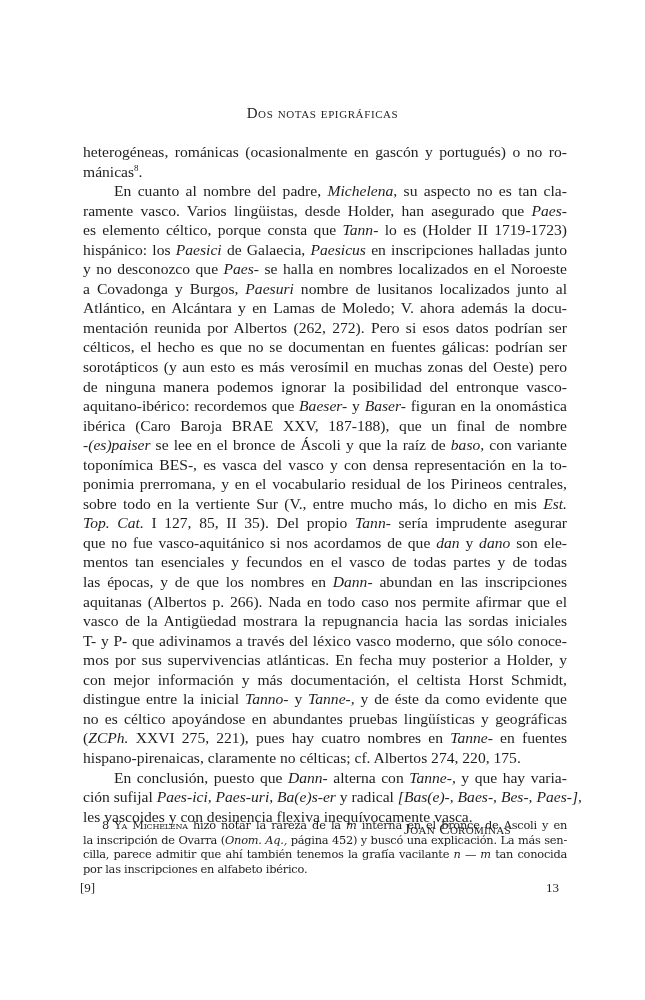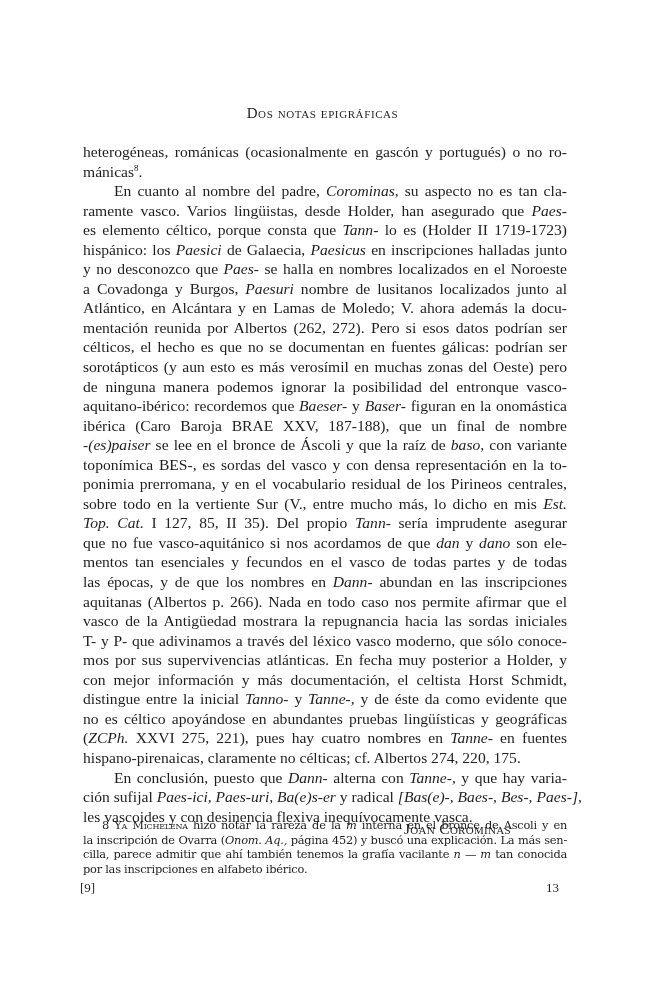--- a/index.html
+++ b/index.html
@@ -31,35 +31,35 @@
 <div class="header">
   <span class="sc">Dos notas epigráficas</span>
 </div>
 
 <div class="body" id="main-text">
     <p>
       <span class="line">heterogéneas, románicas (ocasionalmente en gascón y portugués) o no ro-</span>
       <span class="line last">mánicas<sup>8</sup>.</span>
     </p>
     <p>
-      <span class="line" style="text-indent: 31px;">En cuanto al nombre del padre, <i>Corominas,</i> su aspecto no es tan cla-</span>
+      <span class="line" style="text-indent: 31px;">En cuanto al nombre del padre, <i>Michelena,</i> su aspecto no es tan cla-</span>
       <span class="line">ramente vasco. Varios lingüistas, desde Holder, han asegurado que <i>Paes-</i></span>
       <span class="line">es elemento céltico, porque consta que <i>Tann-</i> lo es (Holder II 1719-1723)</span>
       <span class="line">hispánico: los <i>Paesici</i> de Galaecia, <i>Paesicus</i> en inscripciones halladas junto</span>
       <span class="line">y no desconozco que <i>Paes-</i> se halla en nombres localizados en el Noroeste</span>
       <span class="line">a Covadonga y Burgos, <i>Paesuri</i> nombre de lusitanos localizados junto al</span>
       <span class="line">Atlántico, en Alcántara y en Lamas de Moledo; V. ahora además la docu-</span>
       <span class="line">mentación reunida por Albertos (262, 272). Pero si esos datos podrían ser</span>
       <span class="line">célticos, el hecho es que no se documentan en fuentes gálicas: podrían ser</span>
       <span class="line">sorotápticos (y aun esto es más verosímil en muchas zonas del Oeste) pero</span>
       <span class="line">de ninguna manera podemos ignorar la posibilidad del entronque vasco-</span>
       <span class="line">aquitano-ibérico: recordemos que <i>Baeser-</i> y <i>Baser-</i> figuran en la onomástica</span>
       <span class="line">ibérica (Caro Baroja BRAE XXV, 187-188), que un final de nombre</span>
       <span class="line"><i>-(es)paiser</i> se lee en el bronce de Áscoli y que la raíz de <i>baso,</i> con variante</span>
-      <span class="line">toponímica BES-, es sordas del vasco y con densa representación en la to-</span>
+      <span class="line">toponímica BES-, es vasca del vasco y con densa representación en la to-</span>
       <span class="line">ponimia prerromana, y en el vocabulario residual de los Pirineos centrales,</span>
       <span class="line">sobre todo en la vertiente Sur (V., entre mucho más, lo dicho en mis <i>Est.</i></span>
       <span class="line"><i>Top. Cat.</i> I 127, 85, II 35). Del propio <i>Tann-</i> sería imprudente asegurar</span>
       <span class="line">que no fue vasco-aquitánico si nos acordamos de que <i>dan</i> y <i>dano</i> son ele-</span>
       <span class="line">mentos tan esenciales y fecundos en el vasco de todas partes y de todas</span>
       <span class="line">las épocas, y de que los nombres en <i>Dann-</i> abundan en las inscripciones</span>
       <span class="line">aquitanas (Albertos p. 266). Nada en todo caso nos permite afirmar que el</span>
       <span class="line">vasco de la Antigüedad mostrara la repugnancia hacia las sordas iniciales</span>
       <span class="line">T- y P- que adivinamos a través del léxico vasco moderno, que sólo conoce-</span>
       <span class="line">mos por sus supervivencias atlánticas. En fecha muy posterior a Holder, y</span>

